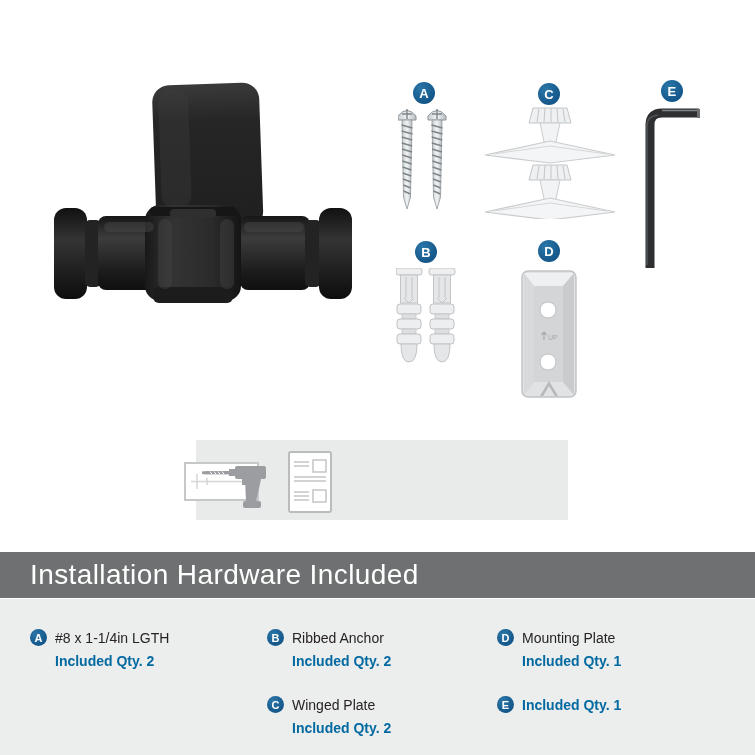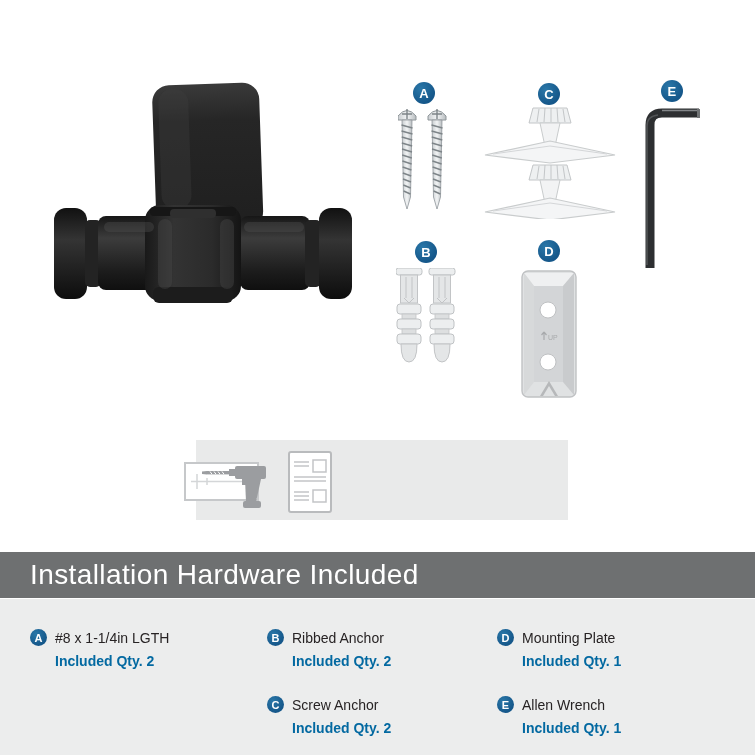--- a/index.html
+++ b/index.html
@@ -256,34 +256,33 @@
   <div class="hw-item">
     <div class="hw-badge">B</div>
     <div class="hw-text">
       <div>Ribbed Anchor</div>
       <div class="qty">Included Qty. 2</div>
     </div>
   </div>
   <div class="hw-item">
     <div class="hw-badge">C</div>
     <div class="hw-text">
-      <div>Screw Anchor</div>
+      <div>Winged Plate</div>
       <div class="qty">Included Qty. 2</div>
     </div>
   </div>
 </div>
 
 <div class="hw-col c3">
   <div class="hw-item">
     <div class="hw-badge">D</div>
     <div class="hw-text">
       <div>Mounting Plate</div>
       <div class="qty">Included Qty. 1</div>
     </div>
   </div>
   <div class="hw-item">
     <div class="hw-badge">E</div>
     <div class="hw-text">
-      <div>Allen Wrench</div>
       <div class="qty">Included Qty. 1</div>
     </div>
   </div>
 </div>
 
 </body></html>

